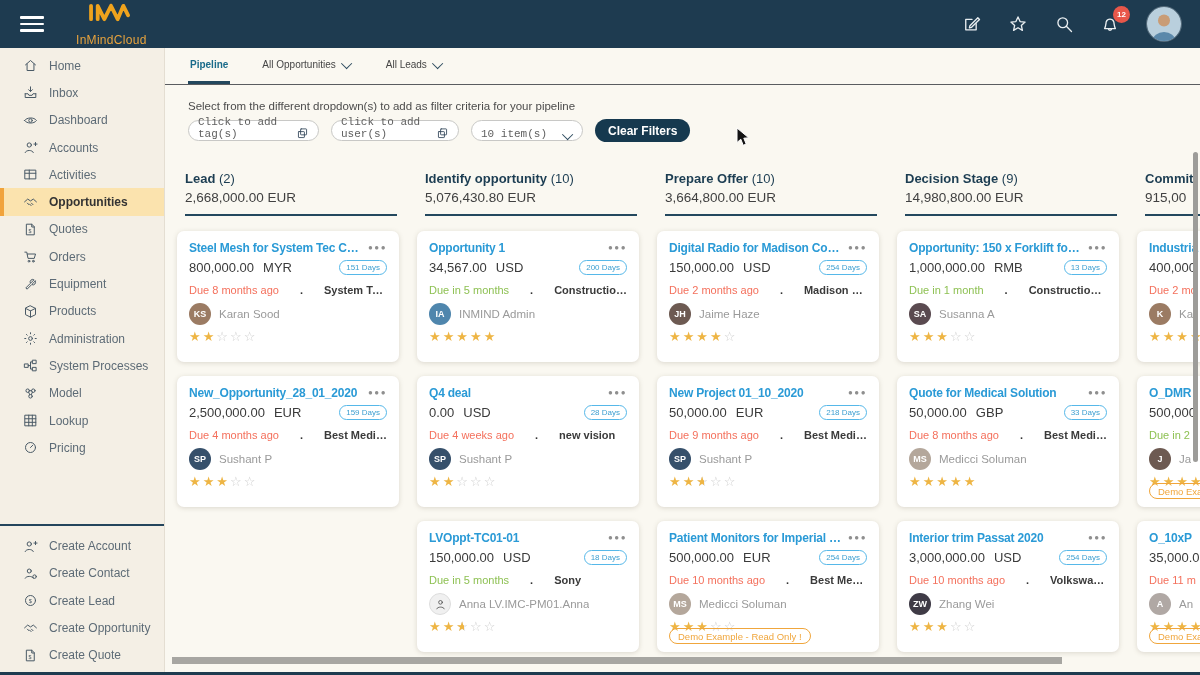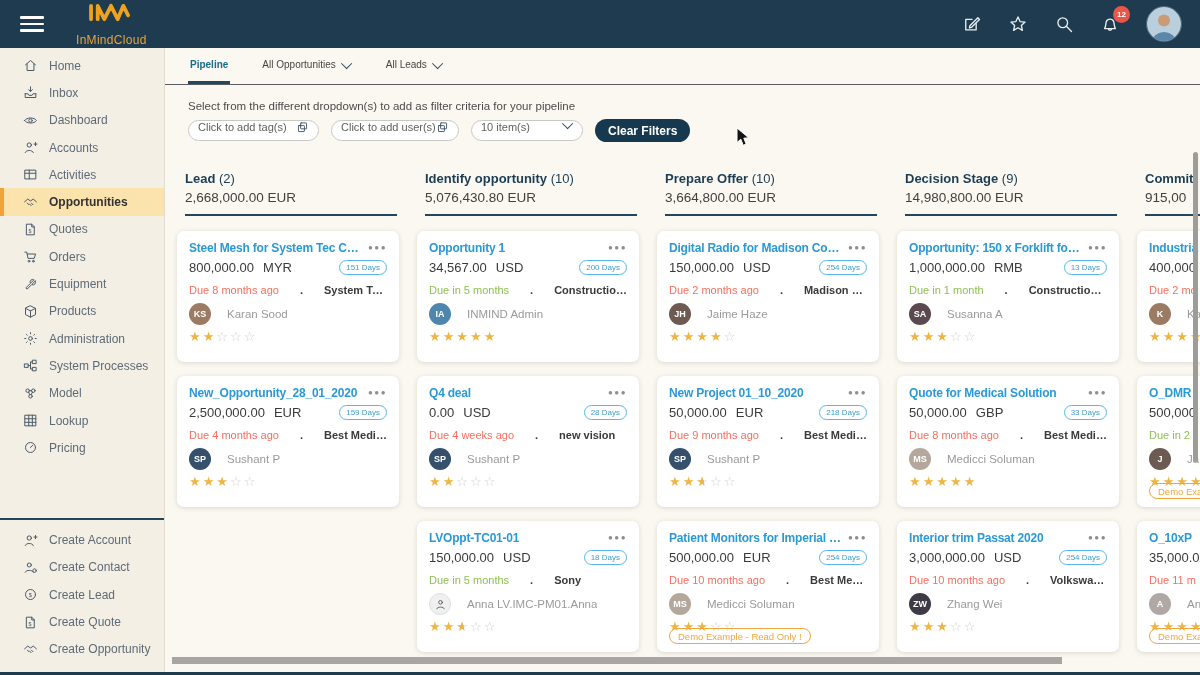--- a/index.html
+++ b/index.html
@@ -24,41 +24,41 @@
 
   
   .layout{display:flex;height:627px;}
   .sidebar{width:165px;background:#f4efe5;border-right:1px solid #e4ded2;display:flex;
            flex-direction:column;padding-top:4px;box-sizing:border-box;flex:0 0 auto;}
   .side-item{height:27.3px;display:flex;align-items:center;gap:11px;padding-left:19px;color:#5d6b76;
              font-size:12px;cursor:pointer;border-left:4px solid transparent;box-sizing:border-box;}
   .side-item .s-icon{width:15px;height:15px;color:#4a5a66;display:flex;flex:0 0 auto;}
   .side-item .s-icon svg{width:15px;height:15px;}
   .side-item.active{background:#fbe3ae;border-left-color:#f1a33b;color:#333;font-weight:bold;}
-  .side-bottom{margin-top:auto;padding-bottom:12px;}
+  .side-bottom{margin-top:auto;padding-bottom:6px;}
   .side-divider{border-top:2px solid #23455c;margin:0 0 7px;}
 
   .main{flex:1;position:relative;overflow:hidden;background:#faf8f1;}
 
   
   .tabs{height:37px;display:flex;align-items:stretch;padding-left:23px;gap:30px;
         border-bottom:1px solid #5a5c60;box-sizing:border-box;}
   .tab{display:flex;align-items:center;gap:8px;font-size:10px;color:#454545;cursor:pointer;
        border-bottom:3px solid transparent;padding:0 2px;box-sizing:border-box;}
   .tab.active{color:#1a6b8a;font-weight:bold;border-bottom-color:#23485e;}
   .chev{width:7px;height:7px;border-left:1.6px solid #2c4a5e;border-bottom:1.6px solid #2c4a5e;
         transform:rotate(-45deg) translateY(-2px);display:inline-block;}
 
   
   .filters{padding:15px 0 0 23px;}
   .instruction{font-size:11.5px;color:#4c4c4c;}
   .filter-row{display:flex;align-items:center;gap:12px;margin-top:7px;}
   .pill{height:21px;border:1px solid #c8c8c6;border-radius:11px;background:#fff;display:flex;
-        align-items:flex-start;justify-content:space-between;padding:0 9px;font-size:11px;color:#5f5f5f;
-        box-sizing:border-box;cursor:pointer;}
+        align-items:flex-end;justify-content:space-between;padding:0 9px;font-size:11px;color:#5f5f5f;
+        box-sizing:border-box;cursor:pointer;font-family:Liberation Mono, monospace;}
   .pill.tag{width:131px;}.pill.user{width:128px;}.pill.items{width:112px;}
   .p-icon{width:13px;height:13px;color:#33475a;}.p-icon svg{width:13px;height:13px;display:block;}
   .clear-btn{height:23px;background:#16394f;color:#fff;border:none;border-radius:12px;font-size:12px;
              font-weight:bold;padding:0 13px;cursor:pointer;font-family:inherit;}
 
   
   .board{position:absolute;left:0;right:0;top:117px;bottom:0;overflow:hidden;padding-left:12px;box-sizing:border-box;}
   .columns{display:flex;gap:18px;height:100%;}
   .column{width:222px;flex:0 0 auto;}
   .col-header{padding:6px 2px 0 8px;}
@@ -75,21 +75,21 @@
   .dots{color:#8f8f8f;font-size:8px;letter-spacing:1.5px;margin-left:6px;cursor:pointer;padding-top:2px;flex:0 0 auto;}
   .card-val{display:flex;justify-content:space-between;align-items:center;margin-top:5px;}
   .val-group{font-size:13px;color:#3a3a3a;white-space:nowrap;overflow:hidden;}
   .currency{margin-left:9px;}
   .days-badge{border:1.5px solid #56b8e9;color:#3d9fd1;font-size:8px;padding:2px 6px;border-radius:10px;
               white-space:nowrap;font-weight:normal;flex:0 0 auto;}
   .card-due{display:flex;align-items:baseline;gap:21px;margin-top:9px;font-size:11px;white-space:nowrap;overflow:hidden;}
   .due.overdue{color:#f4705c;}.due.upcoming{color:#8ec153;}
   .due-dot{font-weight:bold;color:#333;}
   .account{font-weight:bold;color:#3a3a3a;overflow:hidden;text-overflow:ellipsis;}
-  .card-owner{display:flex;align-items:center;gap:16px;margin-top:7px;}
+  .card-owner{display:flex;align-items:center;gap:8px;margin-top:7px;}
   .av{width:22px;height:22px;border-radius:50%;color:#fff;font-size:9px;font-weight:bold;display:flex;
       align-items:center;justify-content:center;flex:0 0 auto;}
   .av.icon-av{background:#f0f0f0;color:#555;border:1px solid #ddd;box-sizing:border-box;}
   .av.icon-av svg{width:13px;height:13px;}
   .owner{font-size:11.5px;color:#9a9a9a;white-space:nowrap;overflow:hidden;}
   .card-stars{margin-top:4px;font-size:13px;letter-spacing:2px;white-space:nowrap;}
   .st{color:#cfcfcf;}.st.full{color:#eeb544;}
   .st.half{position:relative;}
   .st.half .hf{position:absolute;left:0;top:0;width:55%;overflow:hidden;color:#eeb544;}
   .card-tag{position:absolute;left:12px;bottom:8px;border:1px solid #f0a63c;color:#f0a63c;font-size:9.5px;
@@ -317,33 +317,33 @@
               <svg viewBox="0 0 24 24" fill="none" stroke="currentColor" stroke-width="1.6" stroke-linecap="round" stroke-linejoin="round">
                 <circle cx="12" cy="12" r="8"></circle>
                 <text x="9.2" y="15.8" font-size="9" fill="currentColor" stroke="none">$</text>
               </svg>
             </span>
     <span>Create Lead</span>
           </div>
           <div class="side-item">
     <span class="s-icon">
               <svg viewBox="0 0 24 24" fill="none" stroke="currentColor" stroke-width="1.6" stroke-linecap="round" stroke-linejoin="round">
+                <path d="M2.5 11l5-4.5 4.5 3 4.5-3 5 4.5M7 13l2.5 2.5M10.5 14.5L13 17M13.5 13l2.5 2.5"></path>
+              </svg>
+            </span>
+    <span>Create Opportunity</span>
+          </div>
+          <div class="side-item">
+    <span class="s-icon">
+              <svg viewBox="0 0 24 24" fill="none" stroke="currentColor" stroke-width="1.6" stroke-linecap="round" stroke-linejoin="round">
                 <path d="M6 3.5h8l4 4v13H6Z M14 3.5V8h4"></path>
                 <text x="8.8" y="17" font-size="8.5" fill="currentColor" stroke="none">$</text>
               </svg>
             </span>
     <span>Create Quote</span>
-          </div>
-          <div class="side-item">
-    <span class="s-icon">
-              <svg viewBox="0 0 24 24" fill="none" stroke="currentColor" stroke-width="1.6" stroke-linecap="round" stroke-linejoin="round">
-                <path d="M2.5 11l5-4.5 4.5 3 4.5-3 5 4.5M7 13l2.5 2.5M10.5 14.5L13 17M13.5 13l2.5 2.5"></path>
-              </svg>
-            </span>
-    <span>Create Opportunity</span>
           </div>
         </div>
     </div>
   </div>
 
   <div class="main">
     <div class="tabs" id="tab-bar">
         <div class="tab active">
     <span>Pipeline</span>
     </div>

